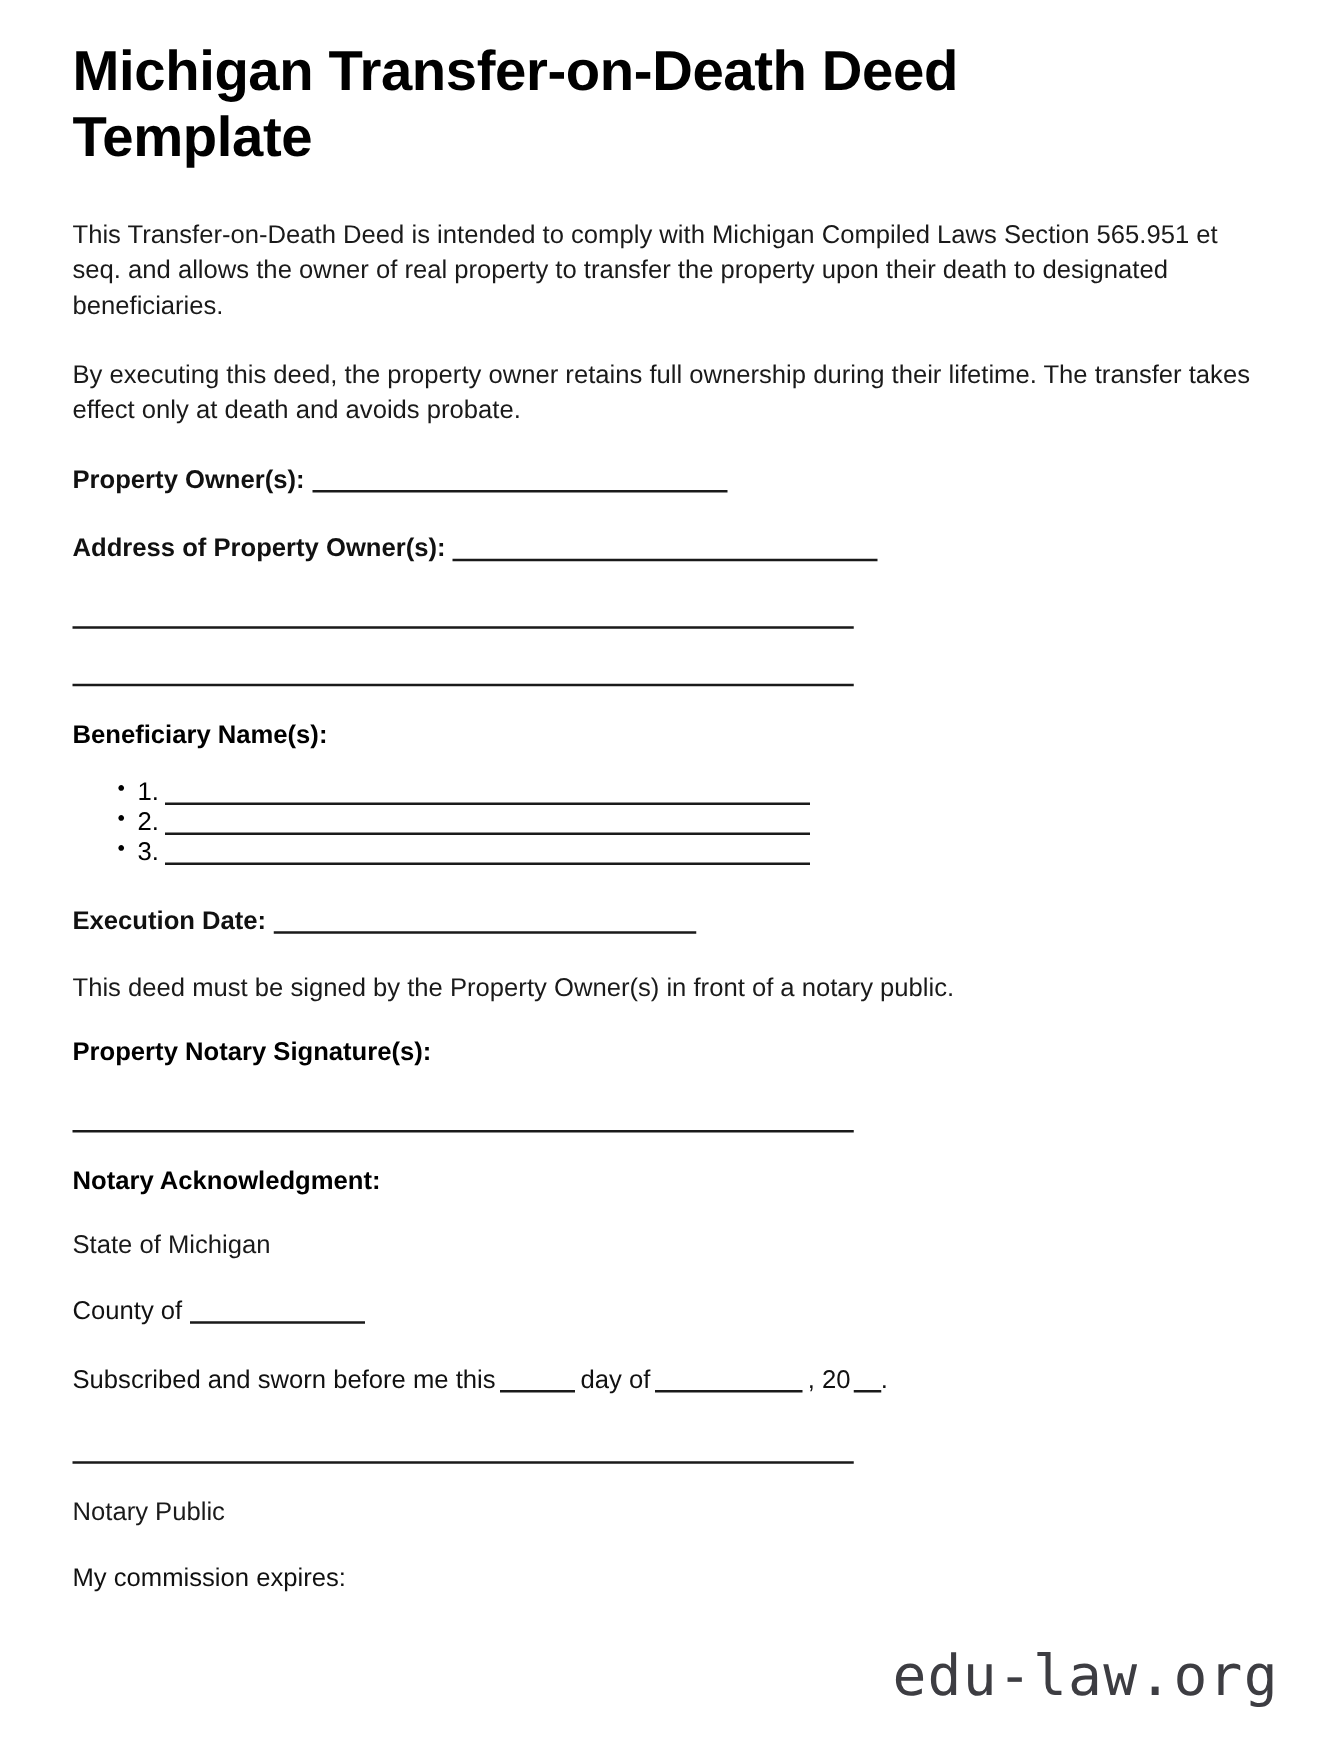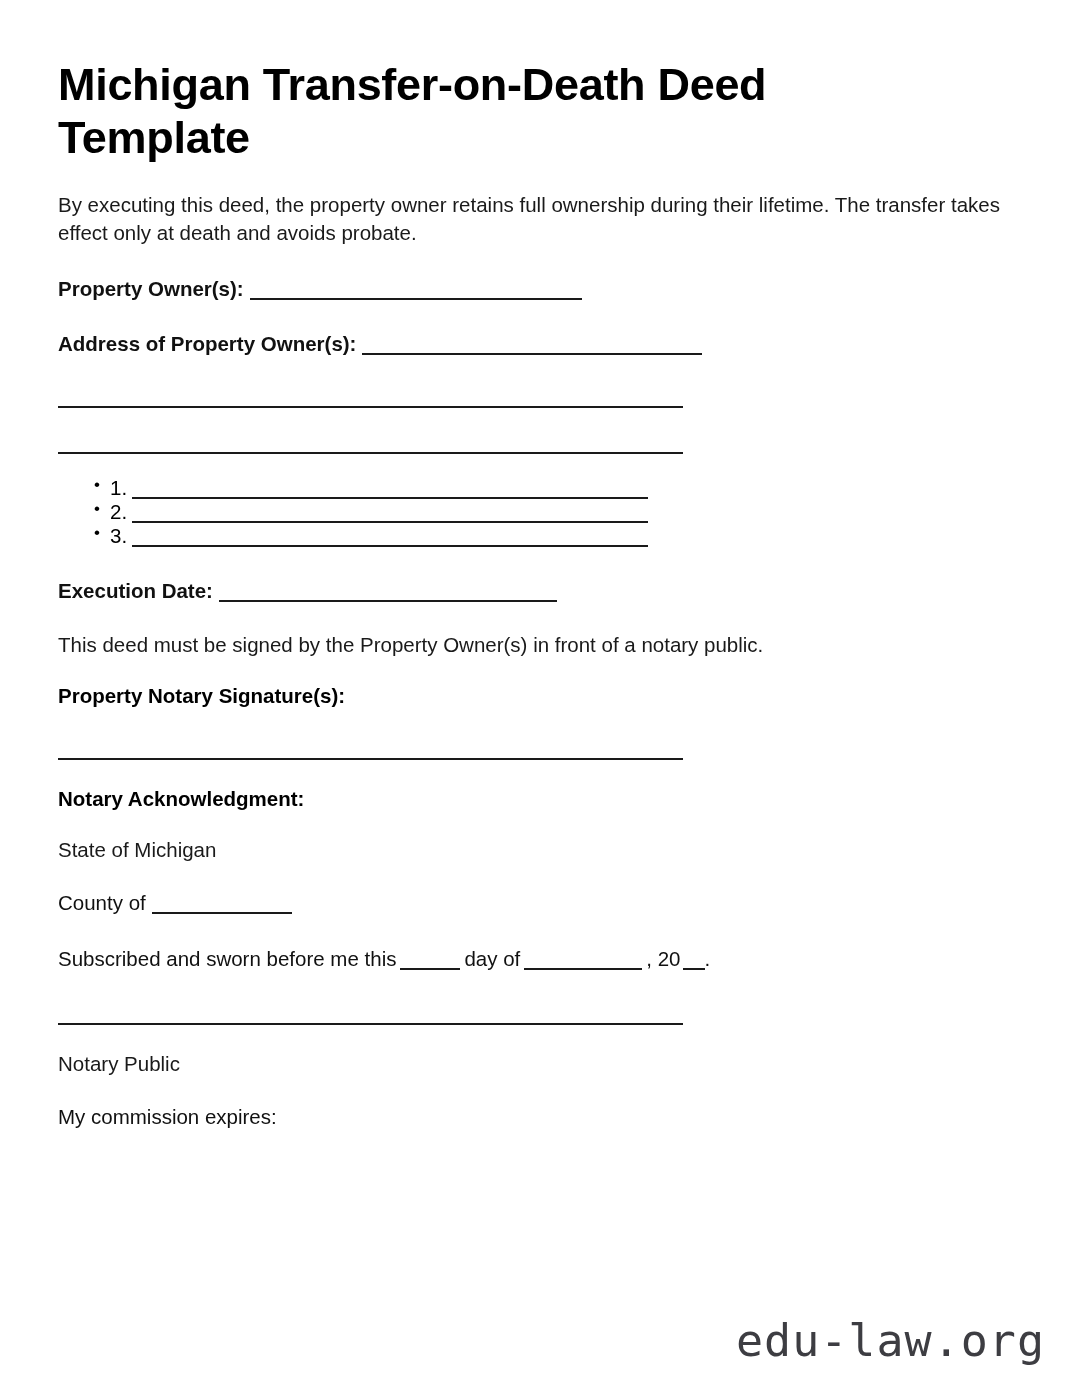--- a/index.html
+++ b/index.html
@@ -22,21 +22,21 @@
     box-sizing: border-box;
     padding: 0 58px;
     overflow: hidden;
   }
   .doc-title {
     font-size: 45px;
     font-weight: bold;
     line-height: 1.18;
     letter-spacing: -0.3px;
     margin: 0;
-    padding-top: 58px;
+    padding-top: 30px;
     color: #000000;
     max-width: 900px;
   }
   .para {
     font-size: 20.5px;
     line-height: 1.38;
     margin: 0;
     color: #1a1a1a;
     max-width: 962px;
   }
@@ -119,52 +119,54 @@
     display: inline-block;
     vertical-align: -4px;
     width: 516px;
     border-bottom: 2px solid #1a1a1a;
     height: 0;
     margin-left: 5px;
   }
 
   .watermark {
     position: absolute;
-    right: 30px;
+    right: 52px;
     bottom: 24px;
     font-family: "DejaVu Sans Mono", monospace;
     font-size: 45px;
     letter-spacing: 1px;
     color: #3d3d42;
     white-space: nowrap;
   }
 </style>
 </head>
 <body>
 
 <div class="page">
 
   <h1 class="doc-title">Michigan Transfer-on-Death Deed Template</h1>
 
+  <p class="para para-1">This Transfer-on-Death Deed is intended to comply with Michigan Compiled Laws Section 565.951 et seq. and allows the owner of real property to transfer the property upon their death to designated beneficiaries.</p>
 
   <p class="para para-2">By executing this deed, the property owner retains full ownership during their lifetime. The transfer takes effect only at death and avoids probate.</p>
 
   <p class="field-line">
     <span class="lbl">Property Owner(s):</span><span class="rule rule-owner"></span>
   </p>
 
   <p class="field-line">
     <span class="lbl">Address of Property Owner(s):</span><span class="rule rule-address"></span>
   </p>
 
 
 
   <div class="full-rule legal-rule-1"></div>
   <div class="full-rule legal-rule-2"></div>
 
+  <p class="subhead">Beneficiary Name(s):</p>
 
   <ul class="bene-list">
     <li>
       <span class="bene-num">1.</span><span class="rule-bene"></span>
     </li>
     <li>
       <span class="bene-num">2.</span><span class="rule-bene"></span>
     </li>
     <li>
       <span class="bene-num">3.</span><span class="rule-bene"></span>

